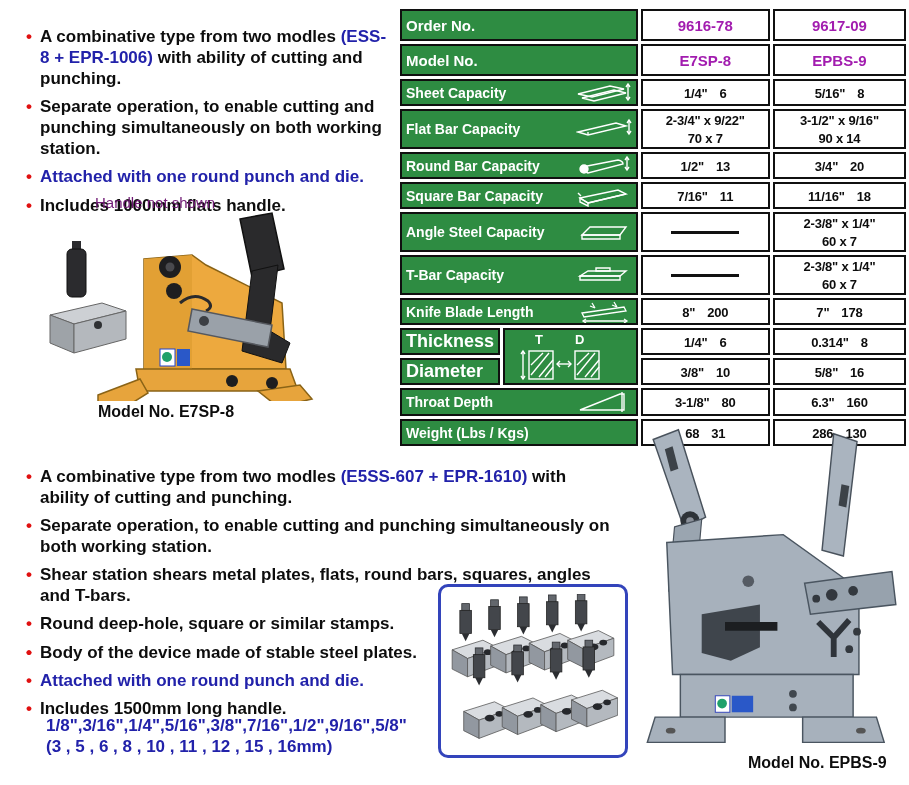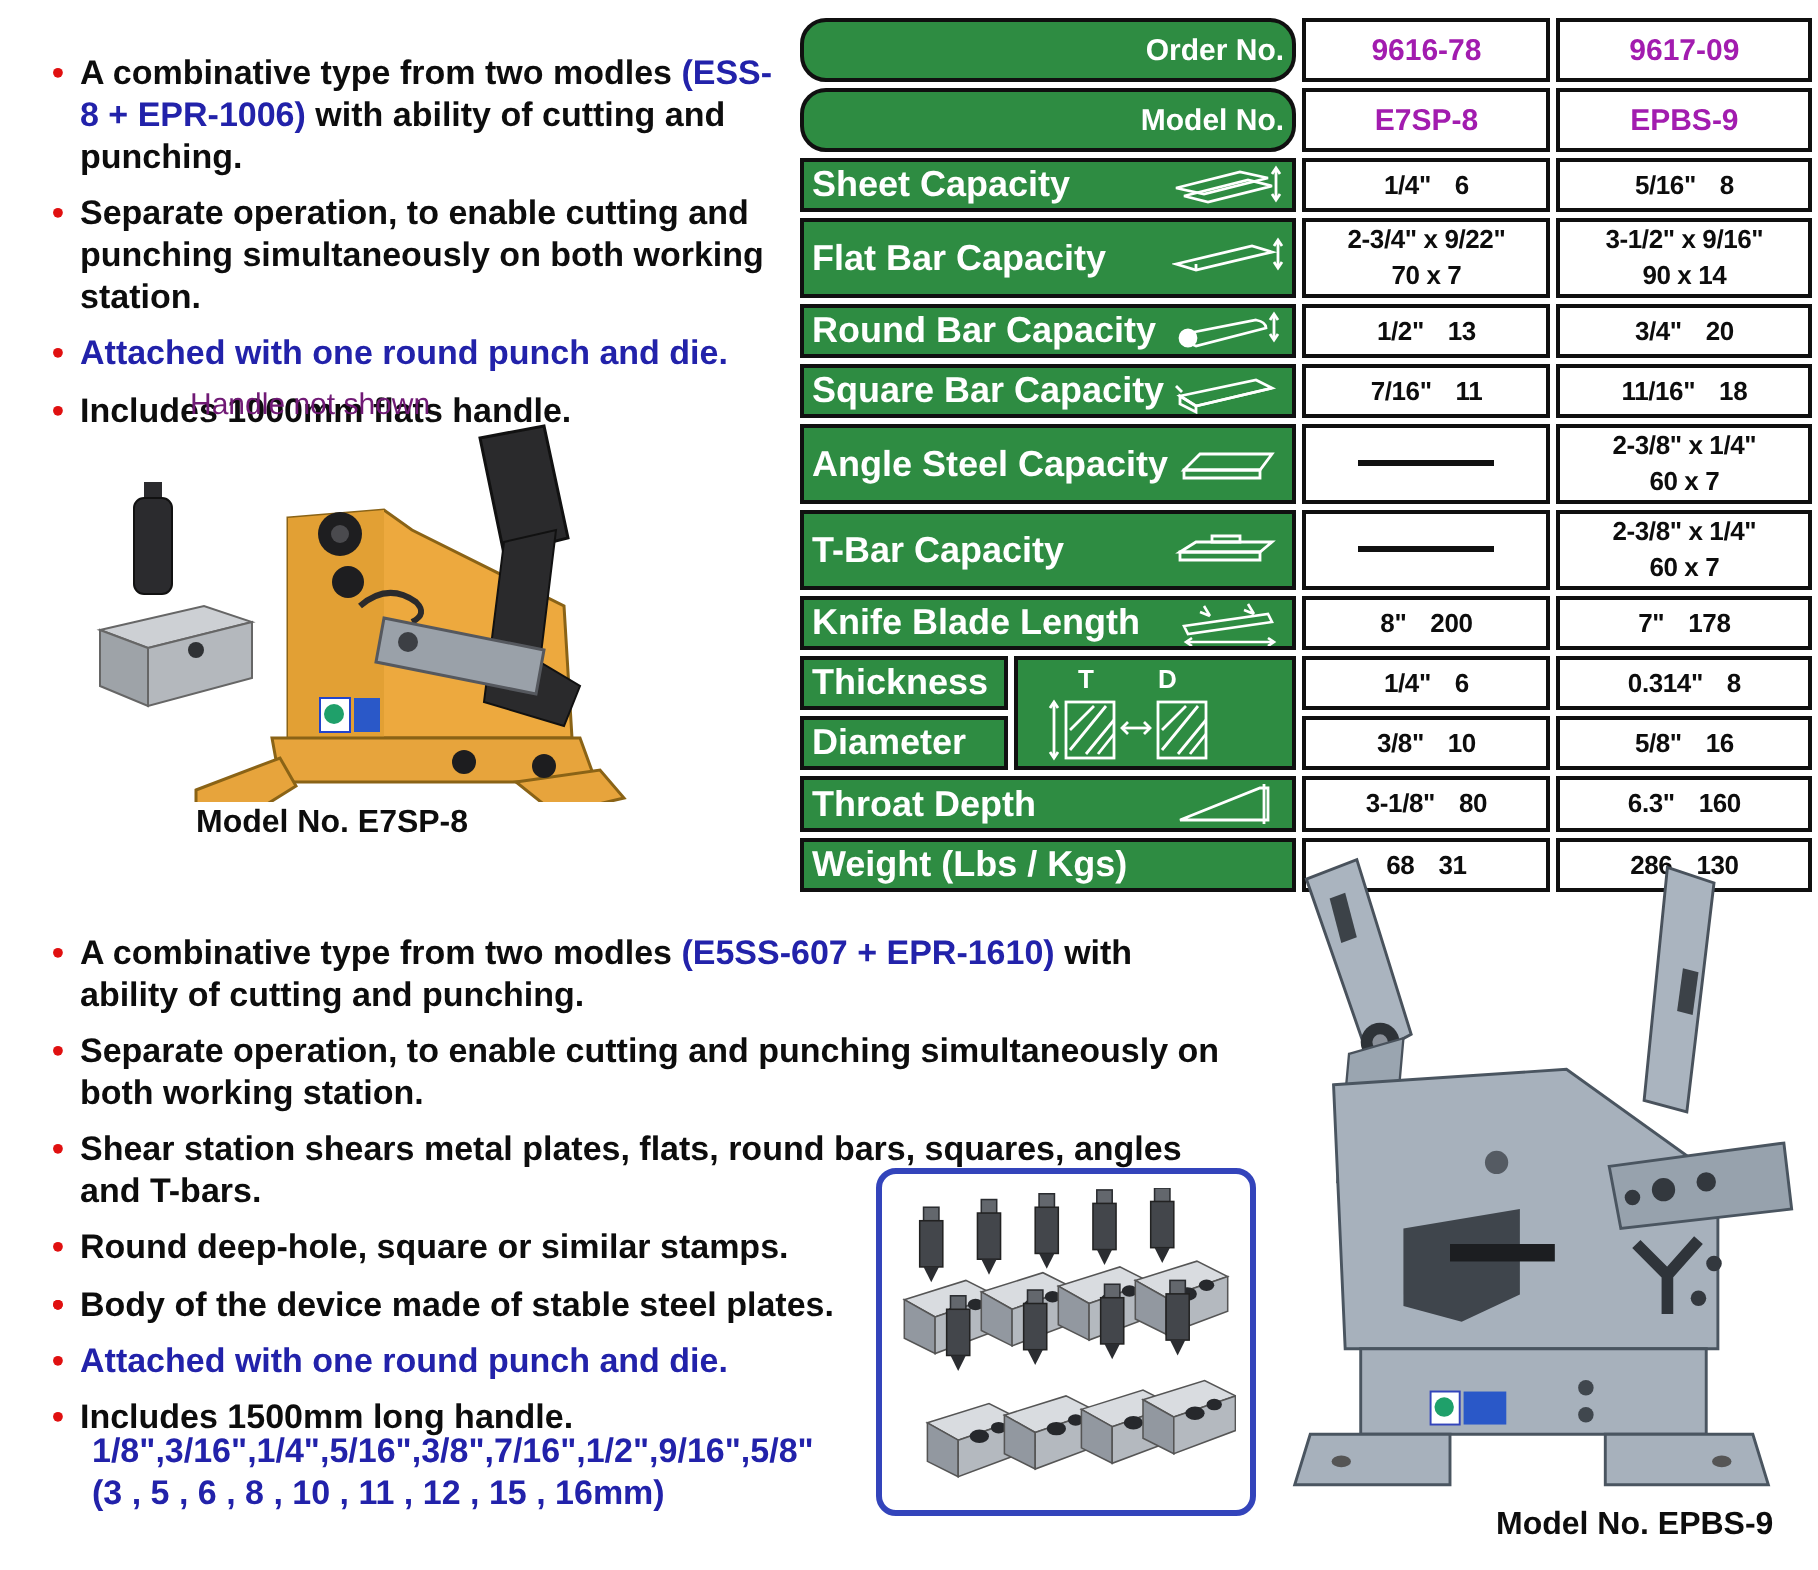--- a/index.html
+++ b/index.html
@@ -18,24 +18,24 @@
   .opt-note{position:absolute;left:26px;top:716px;width:480px;font-size:17px;font-weight:700;line-height:1.22;}
   .opt-note .mark{color:#e01010;}
   .opt-note .ind{padding-left:20px;}
   
   .spec-wrap{position:absolute;left:397px;top:6px;}
   table.spec{border-collapse:separate;border-spacing:3px;background:#fff;}
   table.spec td{border:2px solid #101010;vertical-align:middle;padding:0 4px;}
   td.g{background:#2e8c42;color:#ffffff;}
   .hrow td{height:28px;}
   .srow td{height:23px;}
-  .hlabel{text-align:right;font-weight:700;font-size:15px;border-radius:13px;}
+  .hlabel{text-align:left;font-weight:700;font-size:15px;}
   .hval{text-align:center;font-weight:700;font-size:15px;color:#a21caf;}
   .lblflex{display:flex;align-items:center;justify-content:space-between;gap:2px;}
-  .lt{font-size:18px;font-weight:700;white-space:nowrap;}
+  .lt{font-size:14px;font-weight:700;white-space:nowrap;}
   .ric{flex:0 0 auto;display:flex;align-items:center;}
   td.v{text-align:center;}
   td.v .vi{display:inline-block;font-weight:700;font-size:13px;letter-spacing:-0.2px;white-space:nowrap;margin:0 6px;}
   .dash{display:inline-block;width:68px;height:3px;background:#111;vertical-align:middle;}
   .sub-lbl{font-size:18px;font-weight:700;}
   .tdicon-cell{text-align:center;}
   
   .fig1{position:absolute;left:40px;top:194px;width:330px;}
   .fig1 .note{margin-left:55px;font-size:15px;font-weight:400;color:#701a75;}
   .fig1 .cap{margin-left:58px;margin-top:2px;font-size:16px;font-weight:700;}

